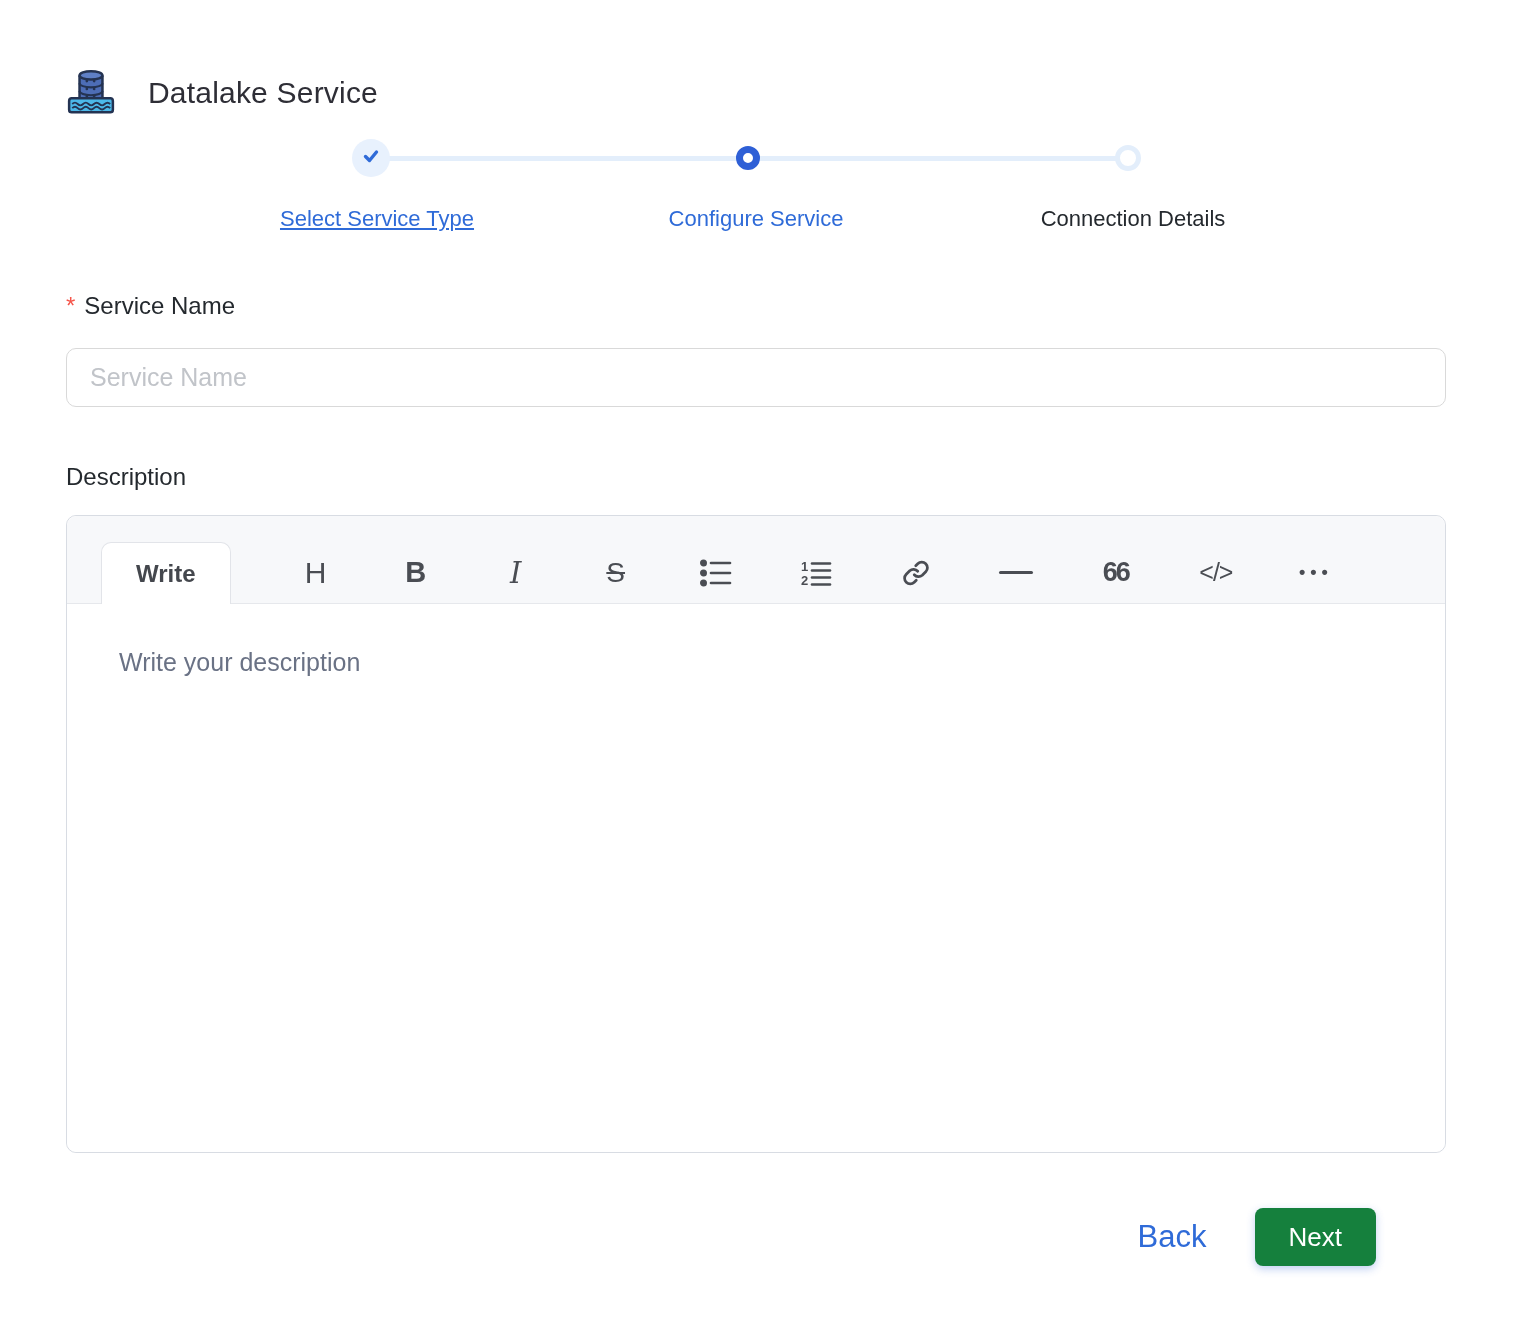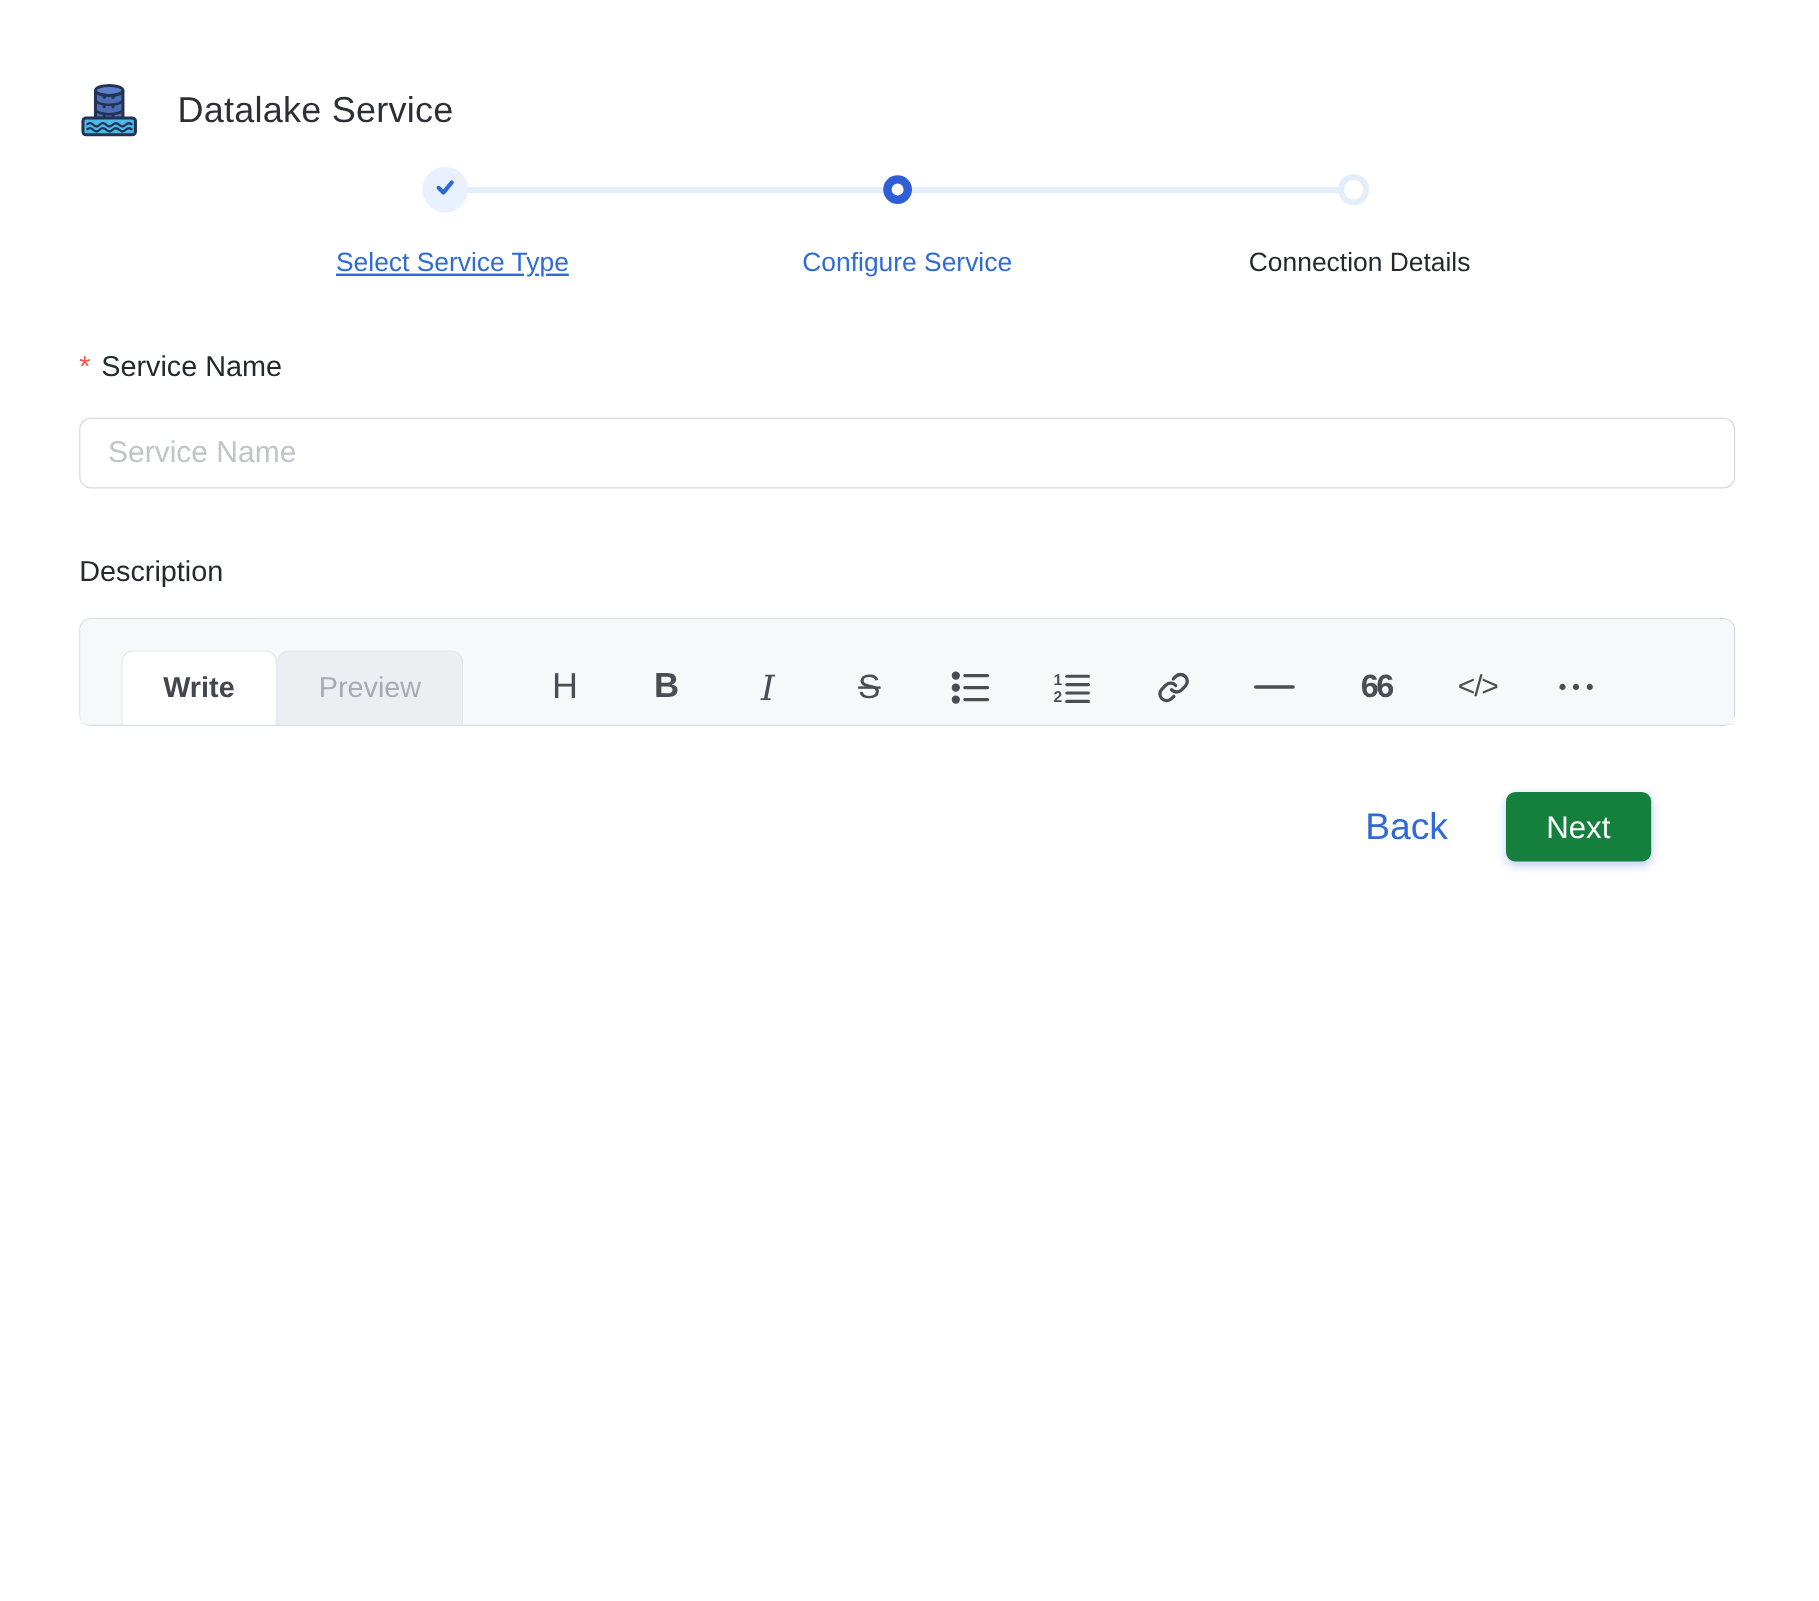--- a/index.html
+++ b/index.html
@@ -38,21 +38,21 @@
     border:1px solid #d9d9d9; border-radius:10px;
     padding:0 23px; font-size:25px; color:#333;
     font-family:"Liberation Sans", sans-serif; outline:none;
   }
   .field-name input::placeholder { color:#c1c4c9; }
   .field-desc { margin-top:56px; }
 
   
   .editor { margin-top:24px; border:1px solid #d8dce3; border-radius:10px; background:#fff; }
   .editor-header { height:88px; background:#f7f8fa; border-bottom:1px solid #e6e8ec; display:flex; padding-left:34px; border-radius:10px 10px 0 0; }
-  .tabs { align-self:flex-end; display:flex; }
+  .tabs { align-self:flex-end; display:flex;gap:24px; }
   .tab {
     height:62px; padding:0 34px; font-size:24px; display:flex; align-items:center;
     border-radius:10px 10px 0 0; border:1px solid #e2e4e9; border-bottom:none;
     cursor:pointer; font-family:"Liberation Sans", sans-serif; margin-bottom:-1px;
   }
   .tab-write { background:#fff; color:#44474d; font-weight:600; z-index:2; }
   .tab-preview { background:#eceef2; color:#a7abb5; font-weight:500; }
   .toolbar { flex:1; display:flex; align-items:center; justify-content:space-between; padding:26px 112px 0 68px; }
   .tb {
     background:none; border:none; cursor:pointer; color:#4a4d53;
@@ -140,21 +140,20 @@
 
     <div class="field-desc">
       <div class="field-label">
         <span>Description</span>
       </div>
 
       <div class="editor">
         <div class="editor-header">
           <div class="tabs">
             <button class="tab tab-write">Write</button>
-            <button class="tab tab-preview">Preview</button>
           </div>
           <div class="toolbar">
             <button class="tb tb-heading">H</button>
             <button class="tb tb-bold">B</button>
             <button class="tb tb-italic">I</button>
             <button class="tb tb-strike">S</button>
             <button class="tb">
               <svg width="32" height="28" viewBox="0 0 32 28" stroke="#4a4d53" stroke-width="2.6" stroke-linecap="round">
                 <circle cx="3.5" cy="4" r="2.2" fill="#4a4d53"></circle>
                   <line x1="11" y1="4" x2="30" y2="4"></line>
@@ -185,20 +184,23 @@
               </svg>
             </button>
             <button class="tb">
               <span class="hr-glyph"></span>
             </button>
             <button class="tb tb-quote">66</button>
             <button class="tb tb-code">&lt;/&gt;</button>
             <button class="tb tb-more">•••</button>
           </div>
         </div>
+        <div class="editor-body">
+          <textarea placeholder="Write your description" style=""></textarea>
+        </div>
       </div>
     </div>
 
     <footer>
       <button class="btn-back">Back</button>
       <button class="btn-next">Next</button>
     </footer>
 
   </main>
 </div>

